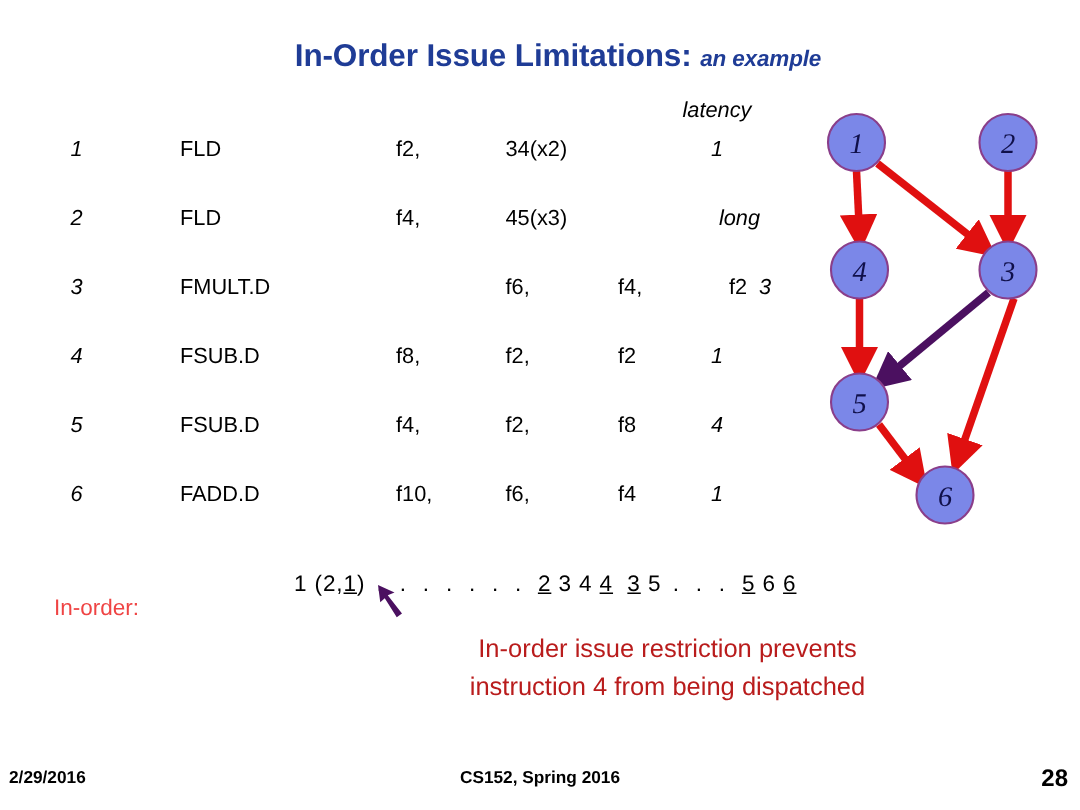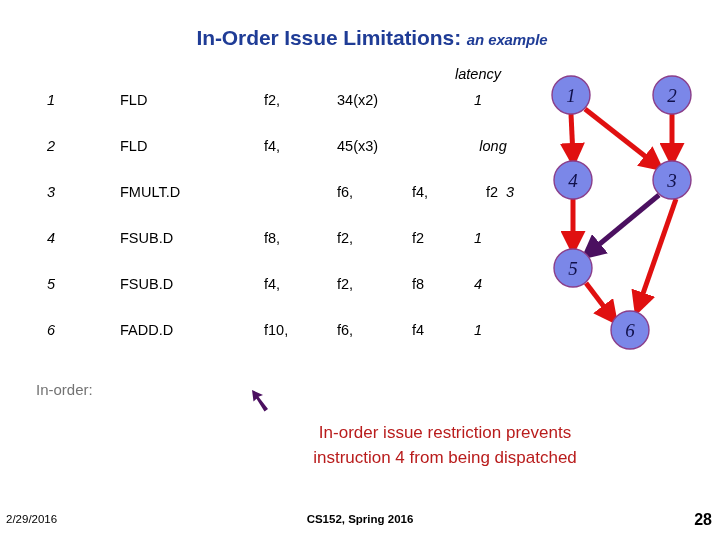--- a/index.html
+++ b/index.html
@@ -97,25 +97,25 @@
   #inorder-row {
     position: absolute;
     left: 0;
     top: 378px;
     width: 720px;
     height: 28px;
   }
   #inorder-label {
     position: absolute;
     left: 36px;
-    top: 0;
+    top: 16px;
     font-size: 15px;
     line-height: 24px;
     white-space: nowrap;
-    color: #737373;
+    color: #ef4444;
   }
   #inorder-seq {
     position: absolute;
     left: 196px;
     top: 0;
     font-size: 15px;
     line-height: 24px;
     white-space: nowrap;
     color: #000;
     letter-spacing: 0.6px;
@@ -142,21 +142,21 @@
     font-size: 17px;
     line-height: 25px;
   }
 
   
   #footer-date {
     position: absolute;
     left: 6px;
     top: 513px;
     font-size: 11.5px;
-    font-weight: normal;
+    font-weight: bold;
     color: #000;
   }
   #footer-course {
     position: absolute;
     left: 0;
     top: 513px;
     width: 720px;
     text-align: center;
     font-size: 11.5px;
     font-weight: bold;
@@ -291,20 +291,21 @@
     </g>
     <g>
       <circle cx="110" cy="270" r="19" fill="#7B87E8" stroke="#8A3E8A" stroke-width="1.4"></circle>
       <text class="node-label" x="110" y="277" text-anchor="middle">6</text>
     </g>
   </svg>
 </div>
 
 <div id="inorder-row">
   <span id="inorder-label">In-order:</span>
+  <span id="inorder-seq">1 (2,<span class="u">1</span>)<span class="dots"> . . . . . . . </span><span class="u">2</span> 3 4 <span class="u">4</span>&nbsp; <span class="u">3</span> 5<span class="dots"> . . . </span><span class="u">5</span> 6 <span class="u">6</span></span>
 </div>
 
 <div id="cursor-arrow">
   <svg width="34" height="34" viewBox="0 0 34 34" xmlns="http://www.w3.org/2000/svg">
     <path d="M2,2 L13,7 L8.5,8.8 L18,21 L14.5,23.5 L6.5,10.8 L3.5,13.5 z" fill="#4B1060"></path>
   </svg>
 </div>
 
 <div id="callout">
   <div>In-order issue restriction prevents</div>

